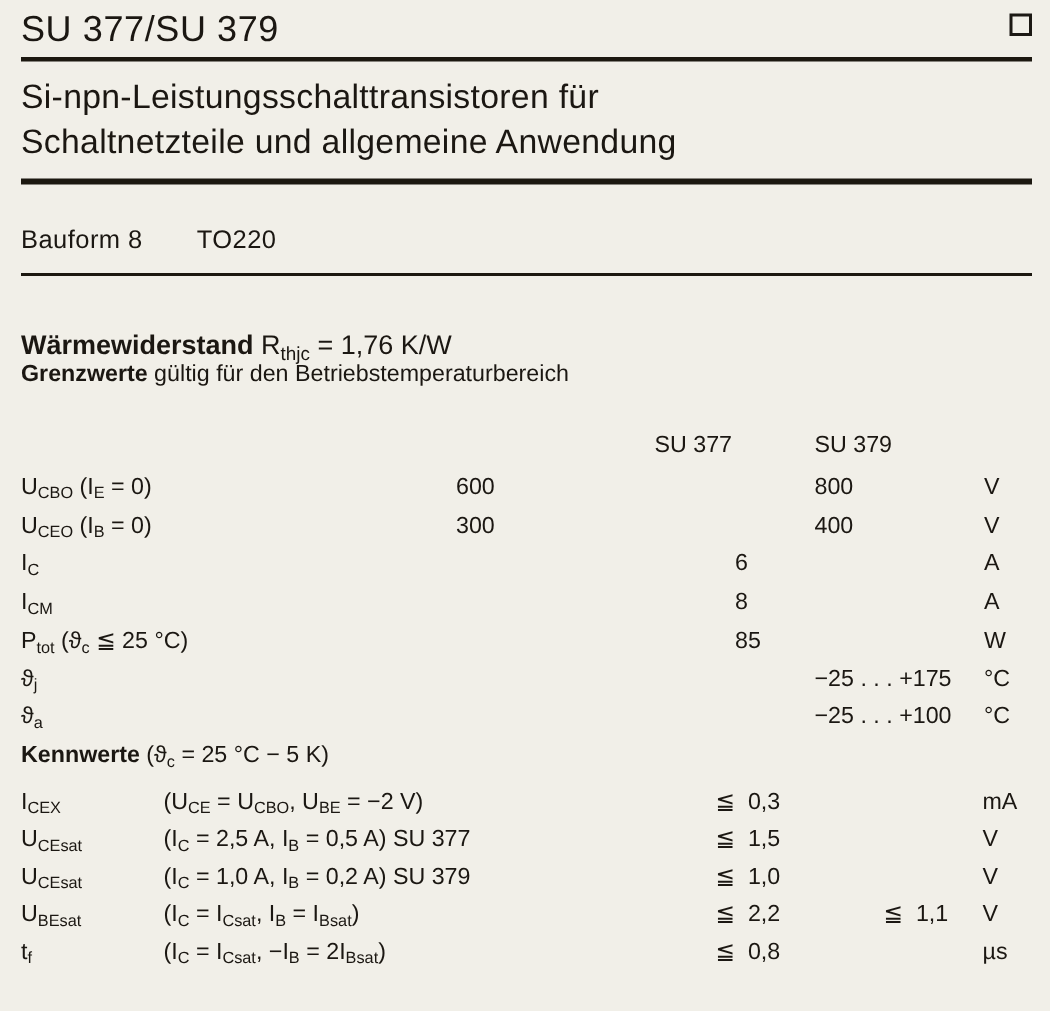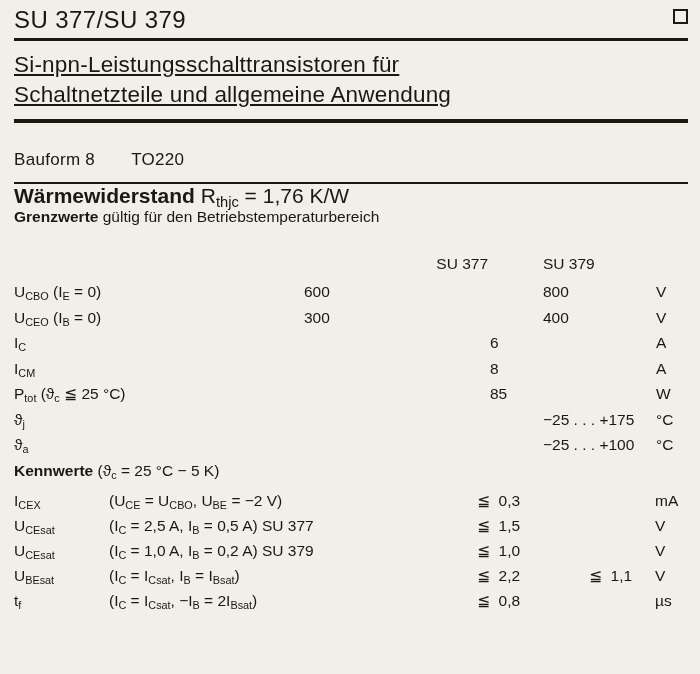--- a/index.html
+++ b/index.html
@@ -15,26 +15,26 @@
 
   .title-row { display: flex; justify-content: space-between; align-items: flex-start; }
   .title { font-size: 24px; font-weight: normal; letter-spacing: 0.4px; margin: 0; }
   .corner-box { width: 15px; height: 15px; border: 2px solid #1c1914; margin-top: 3px; background: transparent; }
 
   .rule { border: 0; margin: 0; background: #1c1810; width: 100%; }
   .rule-a { height: 3px; margin-top: 4px; }
   .rule-b { height: 4px; margin-top: 9px; }
   .rule-c { height: 2px; margin-top: 12px; }
 
-  .subtitle { font-size: 22.5px; font-weight: normal; line-height: 30px; margin: 9px 0 0 0; letter-spacing: 0.2px; text-decoration: underline; }
+  .subtitle { font-size: 22.5px; font-weight: normal; line-height: 30px; margin: 9px 0 0 0; letter-spacing: 0.2px; }
 
   .bauform { margin-top: 27px; font-size: 17px; letter-spacing: 0.3px; }
   .bauform .val { margin-left: 36px; }
 
-  .thermal { font-size: 21px; }
+  .thermal { margin-top: 36px; font-size: 18px; }
   .section-heading { font-size: 15.5px; }
   .bold { font-weight: bold; }
 
   sub { font-size: 0.7em; vertical-align: -0.3em; line-height: 0; }
 
   .g-table { margin-top: 18px; font-size: 15.5px; }
   .g-head, .g-row { display: grid; grid-template-columns: 290px 186px 53px 103px 42px; align-items: baseline; }
   .g-head { height: 24px; margin-bottom: 4px; margin-top: 29px; }
   .g-row { height: 25.5px; }
   .g-h1 { grid-column: 2; text-align: right; padding-right: 2px; }

